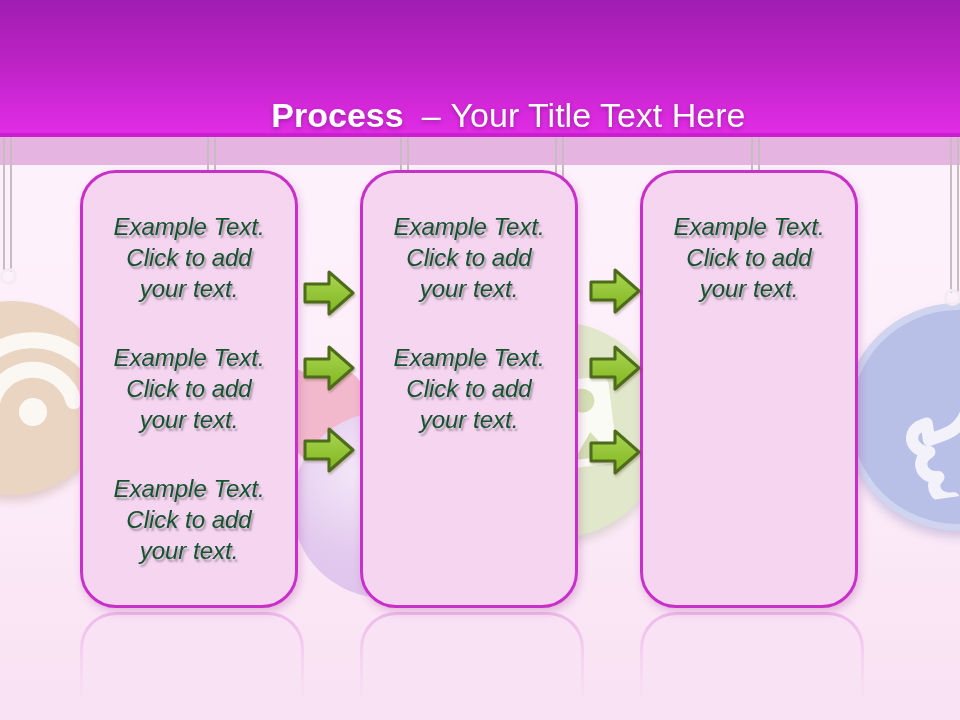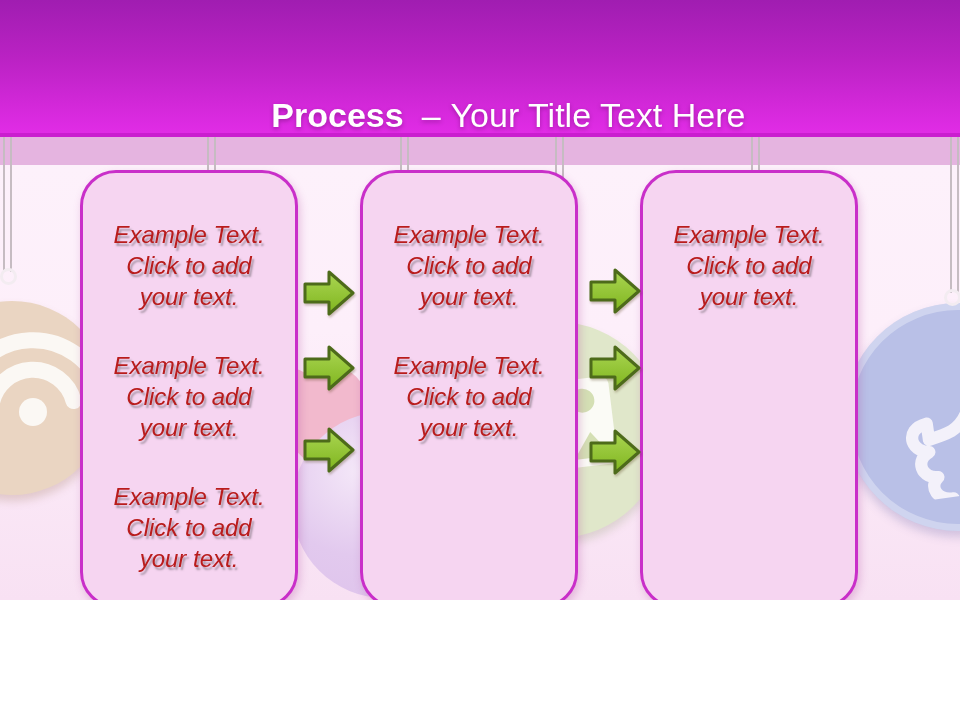--- a/index.html
+++ b/index.html
@@ -1,17 +1,17 @@
 <!DOCTYPE html>
 <html><head>
 <meta charset="utf-8">
 <style>
   html,body{margin:0;padding:0;background:#fff;}
   .slide{
-    position:relative;width:960px;height:600px;overflow:hidden;
+    position:relative;width:960px;height:720px;overflow:hidden;
     font-family:"Liberation Sans","DejaVu Sans",sans-serif;
     background:linear-gradient(180deg,#fdf3fc 0%,#fdeffa 55%,#f8e1f3 100%);
   }
   
   .header{
     position:absolute;left:0;top:0;width:960px;height:133px;
     background:linear-gradient(180deg,#a01db1 0%,#bb22c4 45%,#e12ce6 100%);
   }
   .title{
     position:absolute;left:0;top:55px;width:100%;text-align:center;
@@ -68,21 +68,21 @@
   }
   
   .panel{
     position:absolute;top:170px;width:218px;height:438px;box-sizing:border-box;
     background:#f6d5f1;border:3px solid #c92fc9;border-radius:36px;z-index:4;
     box-shadow:2px 4px 8px rgba(170,60,150,.28);
     padding:38px 10px 0;
   }
   .para{
     text-align:center;white-space:pre-line;font-style:italic;
-    font-size:24px;line-height:31px;color:#b91c1c;margin:8px 0 38px;
+    font-size:24px;line-height:31px;color:#14532d;margin:0 0 38px;
     text-shadow:2px 3px 2px rgba(110,100,110,.55);
   }
   
   .arrow{position:absolute;width:52px;height:48px;z-index:5;
     filter:drop-shadow(1px 2px 1px rgba(80,60,20,.3));}
 </style>
 </head>
 <body>
 
 <div class="slide">

